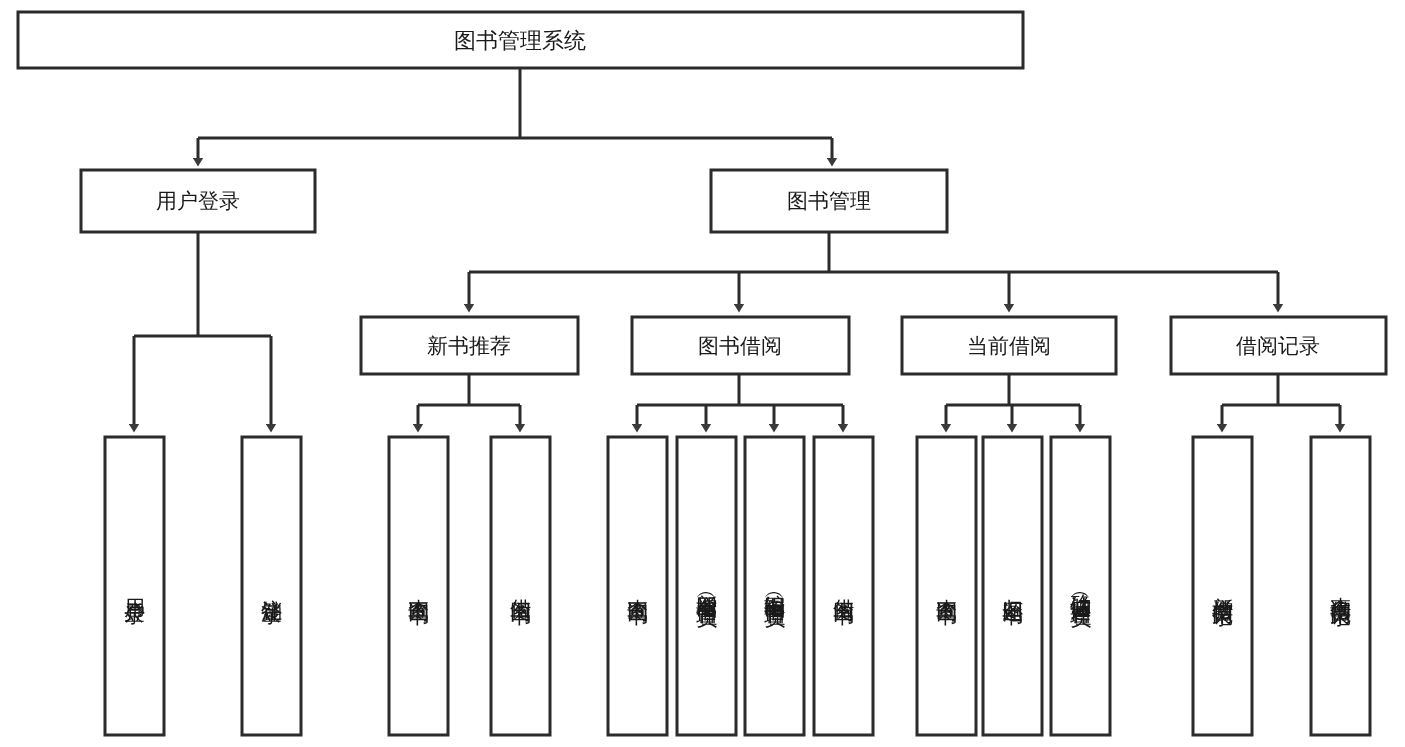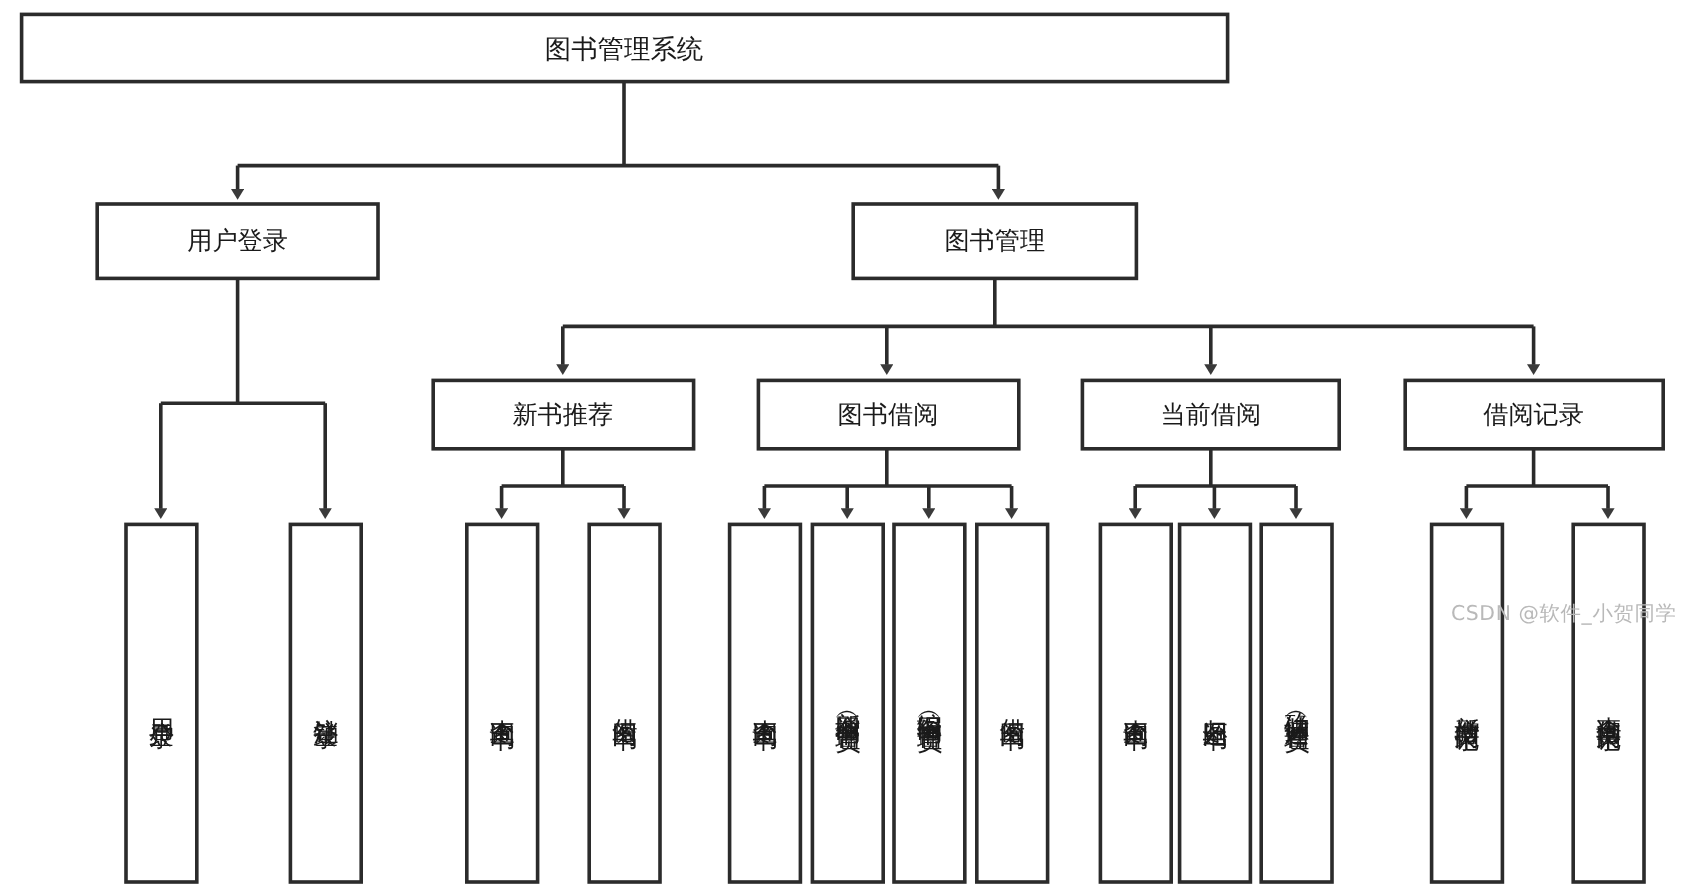--- a/index.html
+++ b/index.html
@@ -232,14 +232,13 @@
   <div class="vlabel" style="left:745px; top:437px; width:59px; height:298px;">编辑图书（管理员）</div>
   <div class="vlabel" style="left:814px; top:437px; width:59px; height:298px;">借阅图书</div>
 
   <div class="vlabel" style="left:917px; top:437px; width:59px; height:298px;">查询图书</div>
   <div class="vlabel" style="left:983px; top:437px; width:59px; height:298px;">归还图书</div>
   <div class="vlabel" style="left:1051px; top:437px; width:59px; height:298px;">确认归还（管理员）</div>
 
   <div class="vlabel" style="left:1193px; top:437px; width:59px; height:298px;">新增借阅记录</div>
   <div class="vlabel" style="left:1311px; top:437px; width:59px; height:298px;">查询借阅记录</div>
 
-  <div id="watermark">CSDN @软件_小贺同学</div>
 </div>
 
 </body></html>

